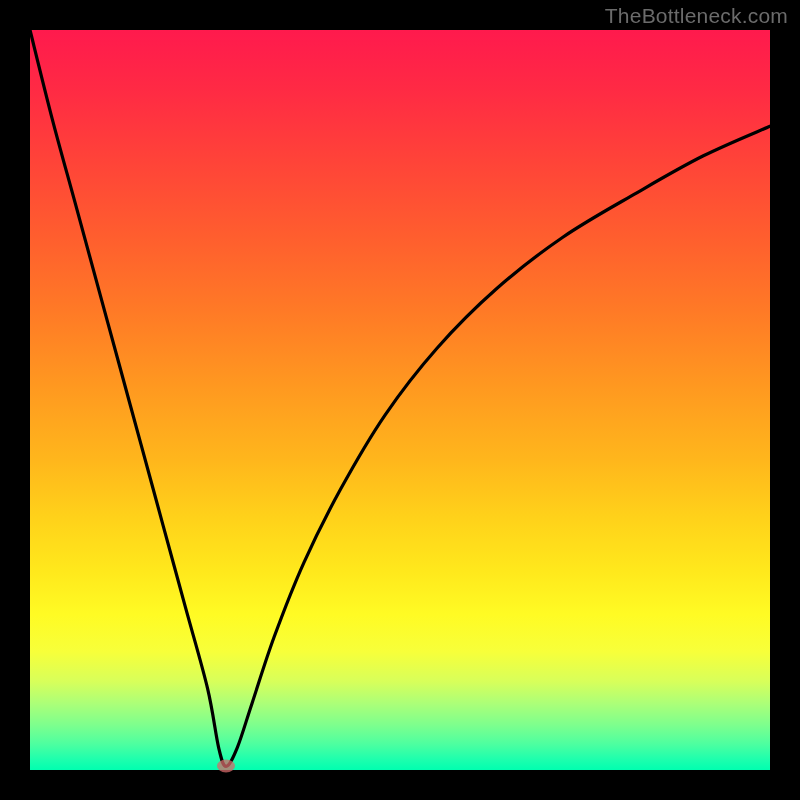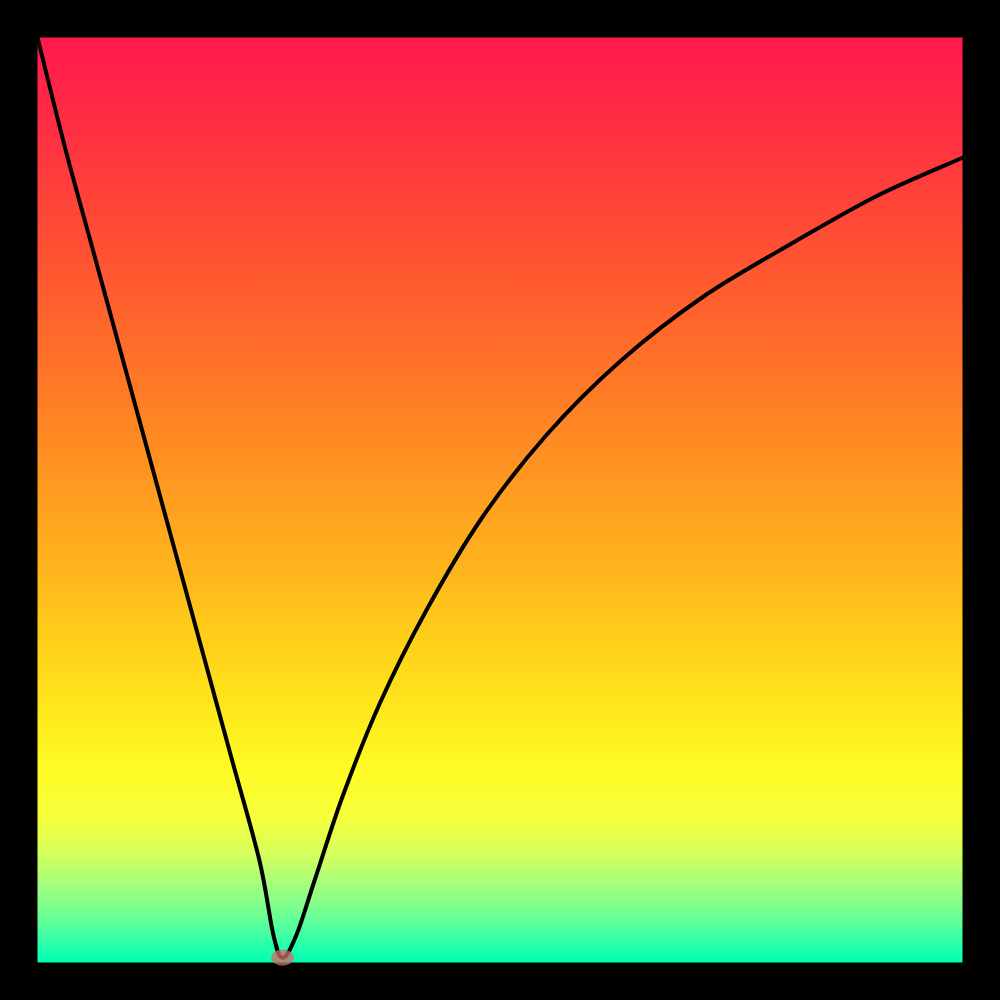--- a/index.html
+++ b/index.html
@@ -70,20 +70,21 @@
     border-radius: 50%;
     background: #d66a6a;
     opacity: 0.75;
     transform: translate(-50%, -50%);
   }
 </style>
 </head>
 <body>
 
 <div class="frame">
+  <div class="watermark">TheBottleneck.com</div>
 
   <div class="plot-area">
     <svg class="curve" viewBox="0 0 740 740" preserveAspectRatio="none">
       <path d="M 0.00 0.00 C 3.70 14.80, 14.80 60.43, 22.20 88.80 C 29.60 117.17, 37.00 143.07, 44.40 170.20 C 51.80 197.33, 59.20 224.47, 66.60 251.60 C 74.00 278.73, 81.40 305.87, 88.80 333.00 C 96.20 360.13, 103.60 387.27, 111.00 414.40 C 118.40 441.53, 125.80 468.67, 133.20 495.80 C 140.60 522.93, 148.00 550.07, 155.40 577.20 C 162.80 604.33, 172.05 635.17, 177.60 658.60 C 183.15 682.03, 185.62 704.85, 188.70 717.80 C 191.78 730.75, 193.02 736.30, 196.10 736.30 C 199.18 736.30, 202.88 728.28, 207.20 717.80 C 211.52 707.32, 215.83 691.90, 222.00 673.40 C 228.17 654.90, 235.57 630.23, 244.20 606.80 C 252.83 583.37, 262.70 557.47, 273.80 532.80 C 284.90 508.13, 297.23 483.47, 310.80 458.80 C 324.37 434.13, 339.17 408.23, 355.20 384.80 C 371.23 361.37, 388.50 339.17, 407.00 318.20 C 425.50 297.23, 445.23 277.50, 466.20 259.00 C 487.17 240.50, 509.37 223.23, 532.80 207.20 C 556.23 191.17, 583.37 176.37, 606.80 162.80 C 630.23 149.23, 651.20 136.90, 673.40 125.80 C 695.60 114.70, 728.90 101.13, 740.00 96.20" fill="none" stroke="#000000" stroke-width="3.2" stroke-linecap="round" stroke-linejoin="round"></path>
     </svg>
     <div class="marker" style="left: 196.1px; top: 736.3px; background: rgb(214, 106, 106);"></div>
   </div>
 </div>
 
 </body></html>

